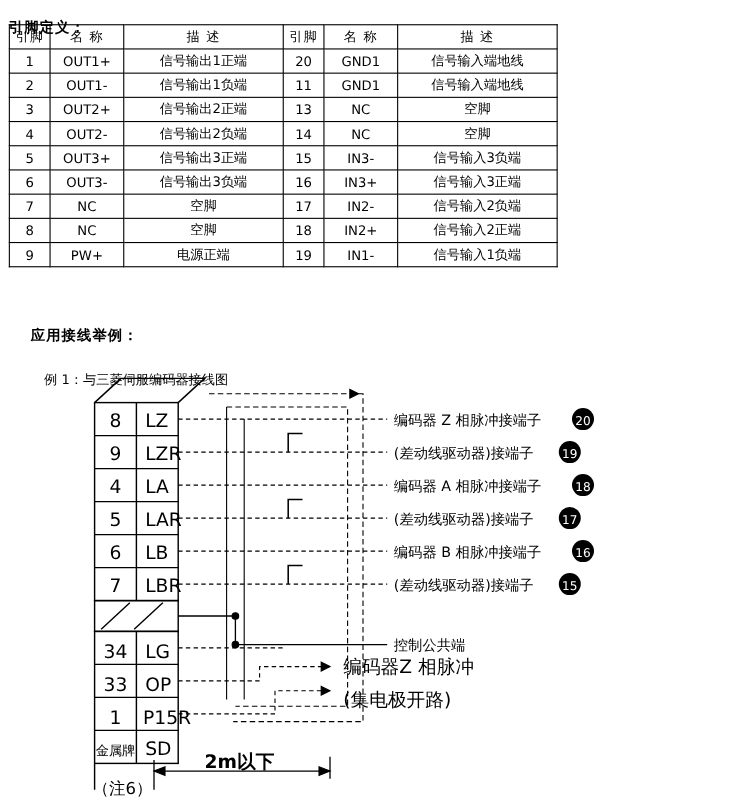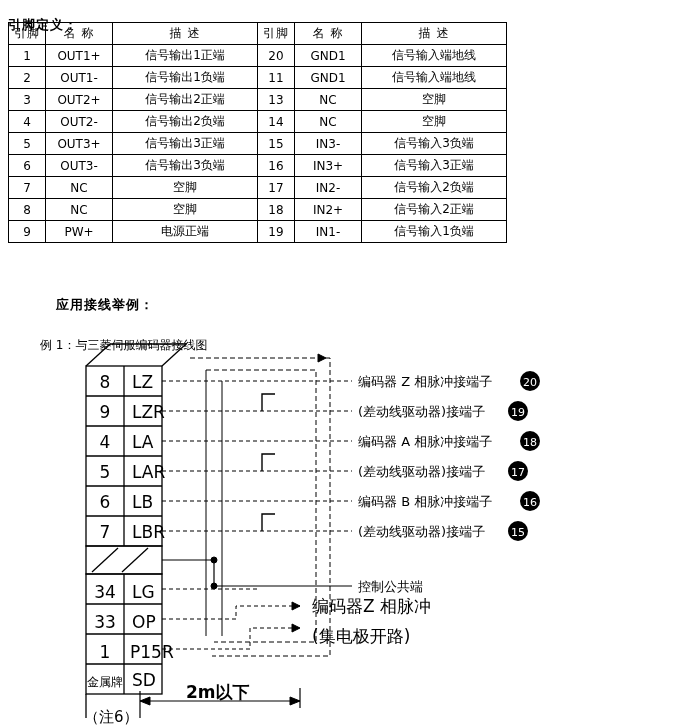--- a/index.html
+++ b/index.html
@@ -50,21 +50,21 @@
     font-weight: normal;
     letter-spacing: 1px;
   }
   .col-no   { width: 32px; margin-left: 32px; }
   .col-name { width: 62px; }
   .col-desc { width: 140px; margin-left: 12px; }
 
   
   #app-title {
     position: absolute;
-    left: 56px;
+    left: 28px;
     top: 296px;
   }
   #example-label {
     position: absolute;
     left: 40px;
     top: 321px;
     font-size: 12px;
     margin-top: 16px;
   }
 

